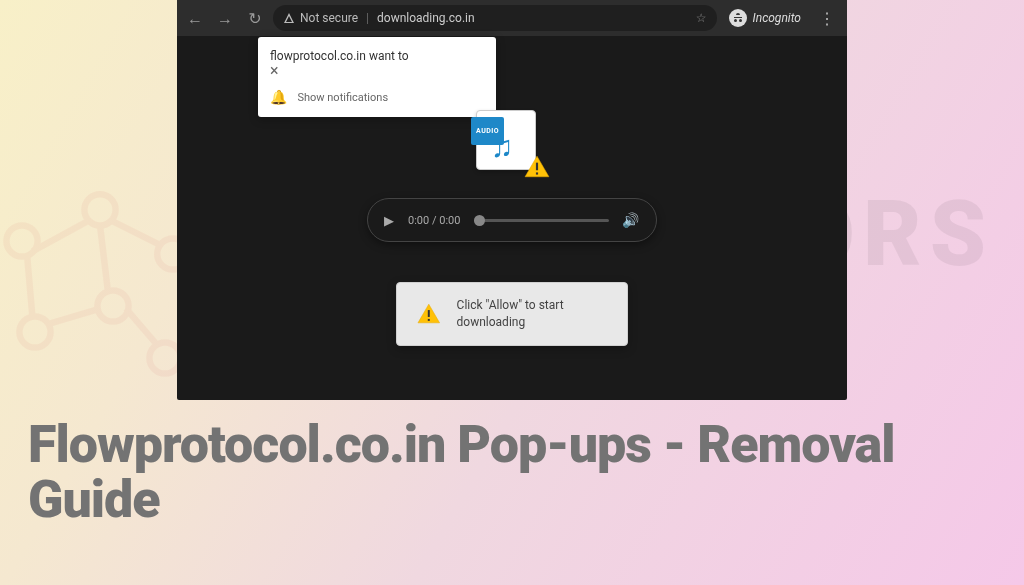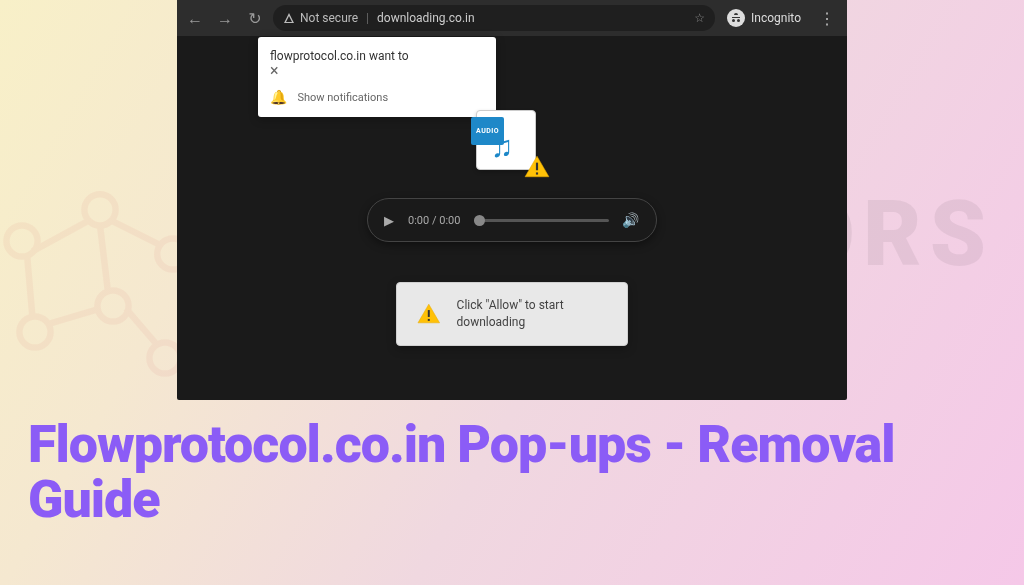--- a/index.html
+++ b/index.html
@@ -80,20 +80,21 @@
       color: #666;
     }
     .star-icon { color: #888; }
     .incognito {
       display: flex;
       align-items: center;
       gap: 6px;
       color: #ddd;
       font-size: 12px;
       padding: 0 6px;
+      font-style: italic;
     }
     .incognito-avatar {
       width: 18px;
       height: 18px;
       border-radius: 50%;
       background: #ddd;
       display: flex;
       align-items: center;
       justify-content: center;
     }
@@ -247,21 +248,21 @@
       color: #444;
       line-height: 1.4;
     }
     .headline {
       position: absolute;
       left: 28px;
       right: 30px;
       top: 418px;
       font-size: 52px;
       font-weight: 900;
-      color: #8b5cf6;
+      color: #737373;
       line-height: 1.05;
       letter-spacing: -1px;
     }
     svg.warn-tri { display: block; }
   </style>
 </head>
 <body>
 
 <svg class="watermark" width="260" height="260" viewBox="0 0 100 100">
   <g stroke="#c44" stroke-width="2.5" fill="none">

